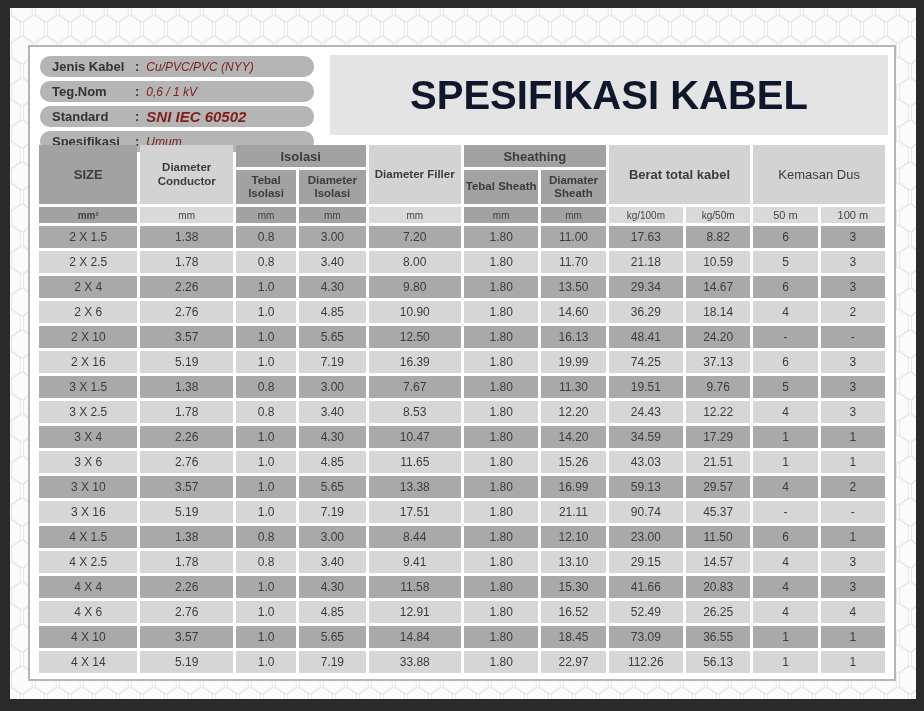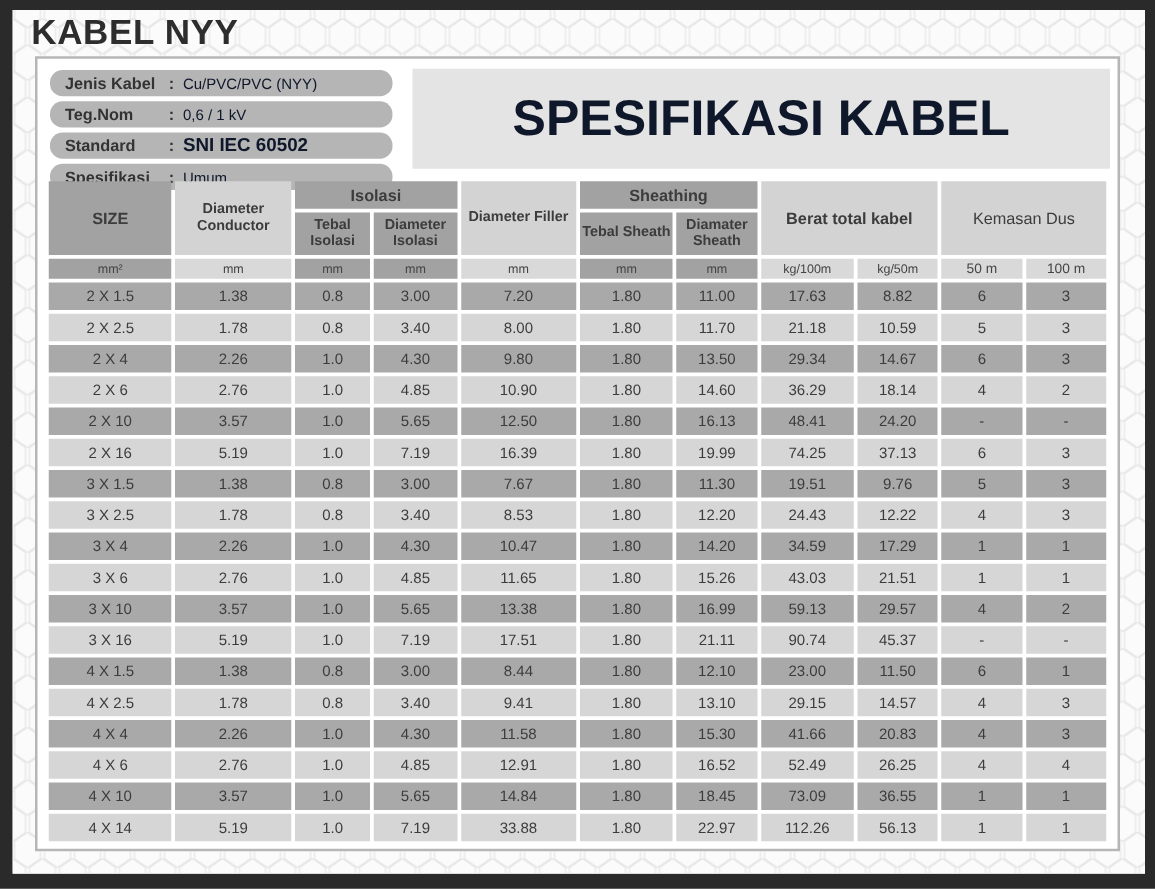--- a/index.html
+++ b/index.html
@@ -38,21 +38,21 @@
   .info-row {
     background:#b5b5b5;
     height:21px; margin-bottom:4px;
     display:flex; align-items:center;
     padding-left:12px;
     color:#333;
     border-radius:10px;
   }
   .info-label { font-weight:bold; font-size:13px; width:83px; flex:none; }
   .info-sep   { font-weight:bold; font-size:13px; margin-right:7px; }
-  .info-value { font-size:12px; color:#0f172a; white-space:nowrap; }
+  .info-value { font-size:12px; color:#7f1d1d; white-space:nowrap;font-style:italic; }
   .info-row.emph .info-value { font-weight:bold; font-size:15px; }
   
   .spec-panel {
     position:absolute; left:300px; top:8px;
     width:558px; height:80px;
     background:#e4e4e4;
     display:flex; align-items:center; justify-content:center;
   }
   .spec-title {
     font-size:40px; font-weight:bold; color:#0f172a;
@@ -75,21 +75,21 @@
   th.dark  { background:#a2a2a2; }
   th.light { background:#d3d3d3; }
   tr.group-row th { height:22px; font-size:13px; }
   tr.sub-row th   { height:34px; font-size:11.5px; line-height:1.15; }
   th.cell-size      { font-size:14px; }
   th.cell-berat     { font-size:14px; }
   th.cell-kemasan   { font-size:17px; font-weight:normal; line-height:1.2; }
   tr.units-row td { height:16px; font-size:10px; color:#444; }
   tr.units-row td.ud { background:#a2a2a2; }
   tr.units-row td.ul { background:#d9d9d9; }
-  tr.units-row td.b  { font-weight:normal;margin-top:12px; }
+  tr.units-row td.b  { font-weight:bold;margin-top:12px; }
   tr.units-row td.pack { font-size:11px; font-weight:normal; }
   tbody td { height:22px; font-size:12px; }
   tbody tr:nth-child(odd)  td { background:#a9a9a9; }
   tbody tr:nth-child(even) td { background:#d6d6d6; }
 </style>
 </head>
 <body>
 
 <div class="frame">
   <div class="inner">
@@ -102,21 +102,20 @@
             <polygon points="0,7 10.4,14 10.4,28 0,35 -10.4,28 -10.4,14"></polygon>
             <polygon points="24,7 34.4,14 34.4,28 24,35 13.6,28 13.6,14"></polygon>
             <polygon points="12,28 22.4,35 22.4,49 12,56 1.6,49 1.6,35"></polygon>
           </g>
         </pattern>
       </defs>
       <rect width="100%" height="100%" fill="#fbfbfb"></rect>
       <rect width="100%" height="100%" fill="url(#hex)"></rect>
     </svg>
 
-    <div class="page-title">KABEL NYY</div>
 
     <div class="panel">
 
       <div class="info">
         <div class="info-row">
           <span class="info-label">Jenis Kabel</span>
           <span class="info-sep">:</span>
           <span class="info-value">Cu/PVC/PVC (NYY)</span>
         </div>
         <div class="info-row">

